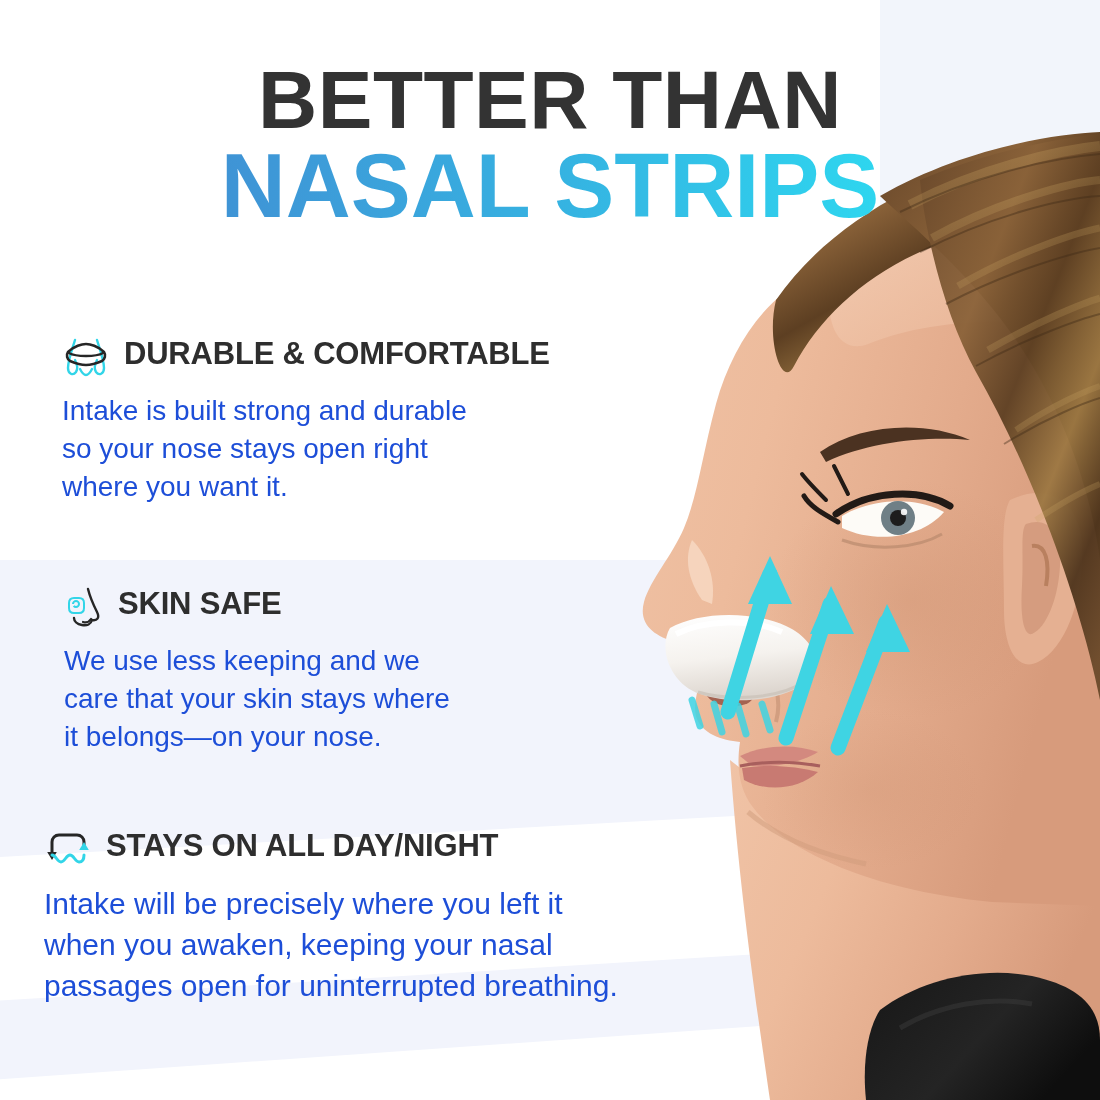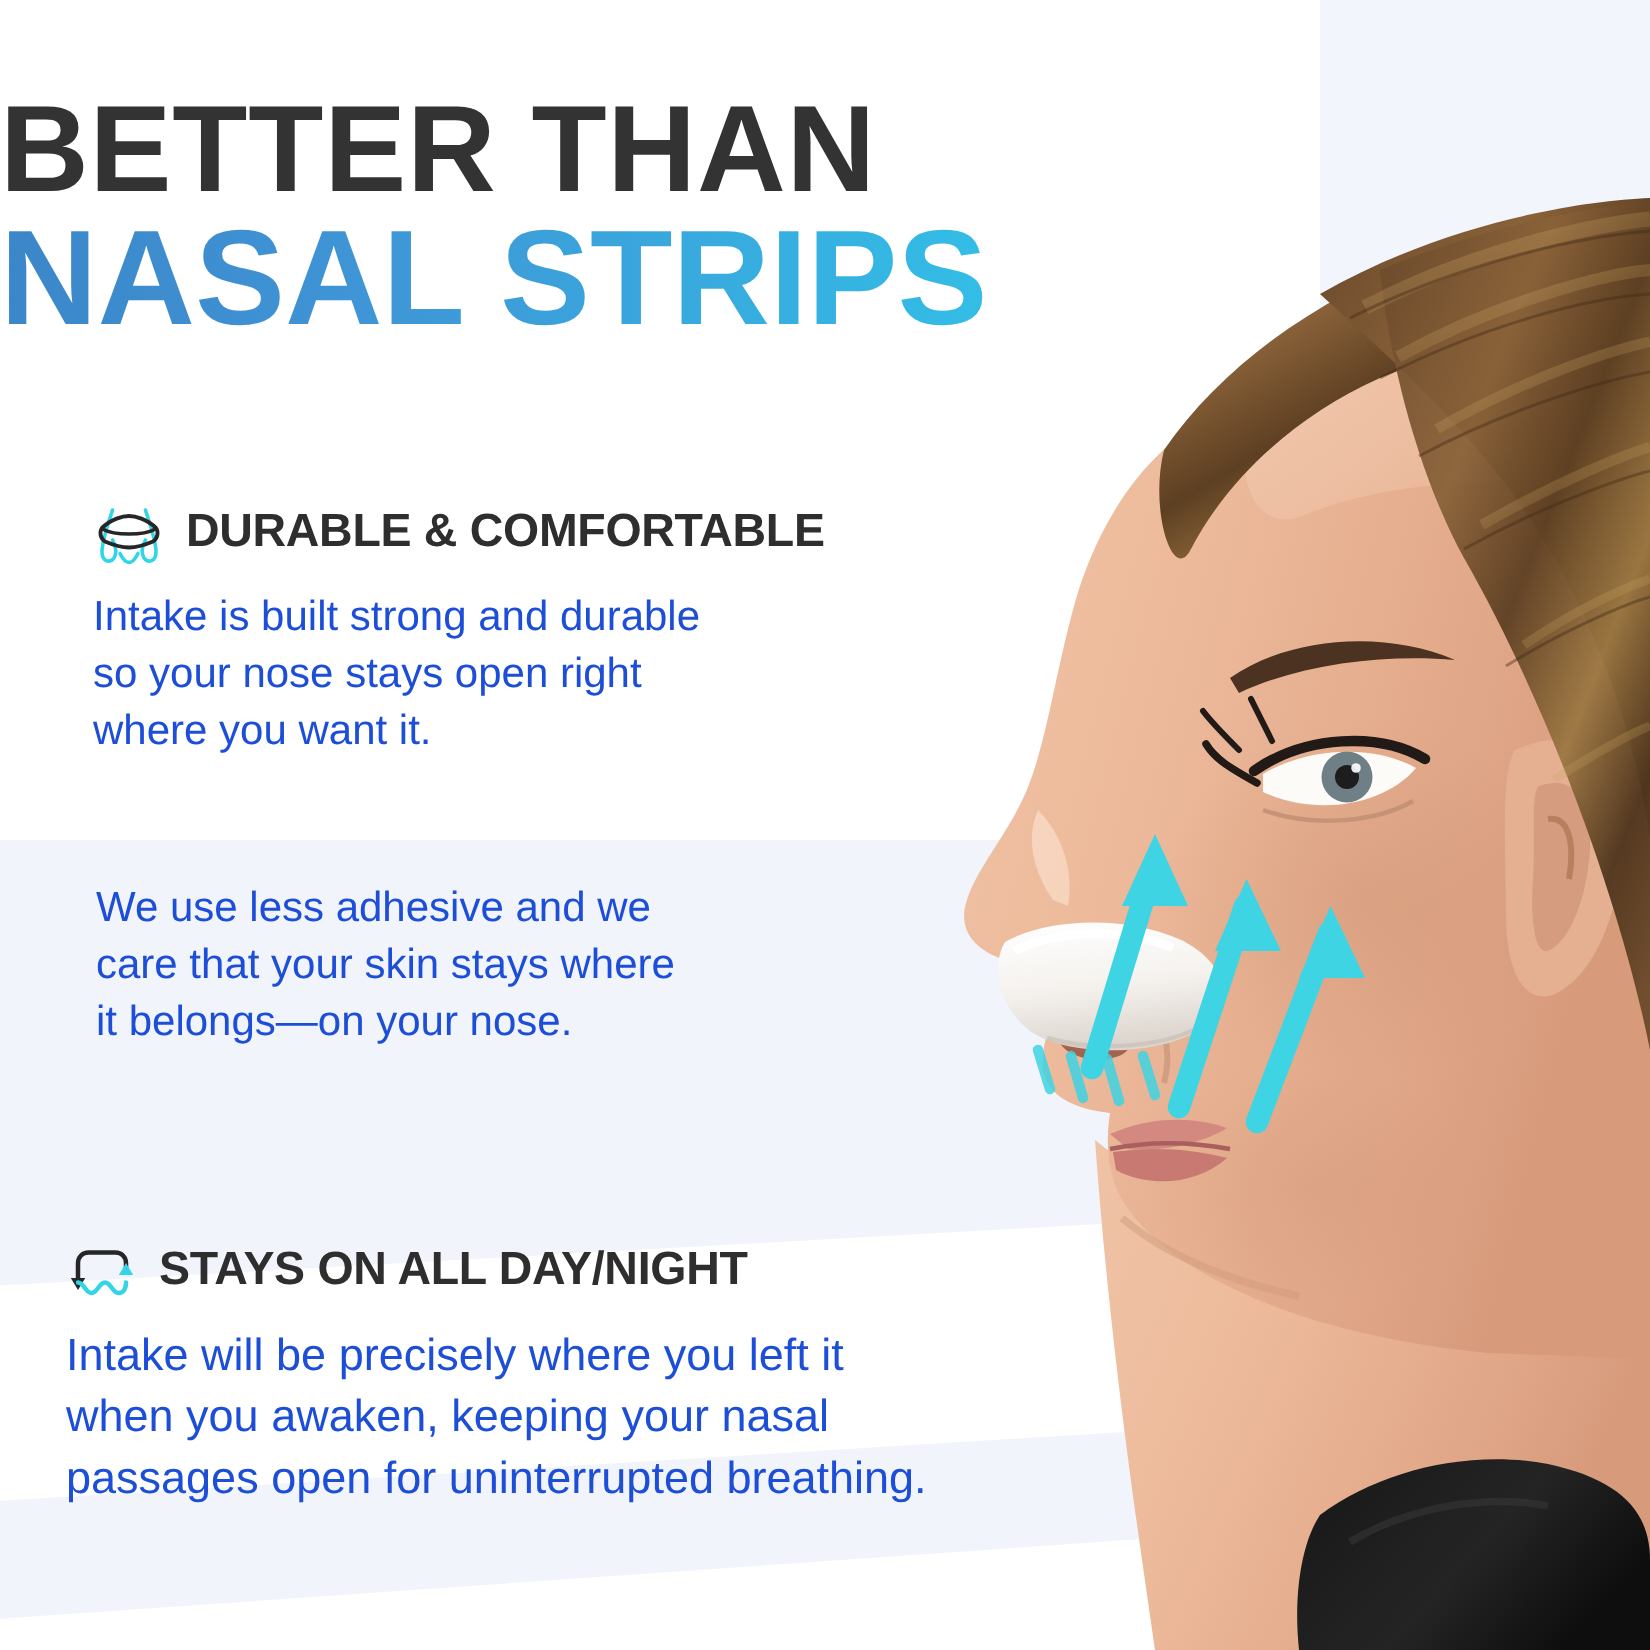--- a/index.html
+++ b/index.html
@@ -86,20 +86,21 @@
     overflow: hidden;
   }
   .photo svg { display: block; width: 520px; height: 1100px; }
 
   
   .headline {
     position: absolute;
     left: 0;
     right: 0;
     top: 62px;
+    text-align: center;
     z-index: 40;
     pointer-events: none;
   }
   .headline .line1 {
     display: block;
     font-size: 82px;
     line-height: 0.92;
     font-weight: 700;
     letter-spacing: 0.5px;
     color: #333333;
@@ -343,21 +344,37 @@
           </svg>
         </span>
         <span class="f-title">DURABLE &amp; COMFORTABLE</span>
       </div>
       <div class="f-body">Intake is built strong and durable
 so your nose stays open right
 where you want it.</div>
     </div>
 
     <div class="feature f2">
-      <div class="f-body">We use less adhesive and we
+      <div class="f-head">
+        <span class="f-icon">
+          <svg viewBox="0 0 40 42" xmlns="http://www.w3.org/2000/svg" aria-hidden="true">
+
+            <path d="M24,3 C26,11 30,20 33,26 C36,32 33,35 28,34
+                     C27,38 23,40 18,39 C13,38 10,35 10,32" fill="none" stroke="#262626" stroke-width="2.4" stroke-linecap="round" stroke-linejoin="round"></path>
+            <path d="M27,33 C25,36 22,37 19,36" fill="none" stroke="#262626" stroke-width="2.2" stroke-linecap="round"></path>
+
+            <g stroke="#32d5e8" stroke-width="2" fill="none" stroke-linejoin="round">
+              <path d="M5,17 C5,14 7,12 10,12 L15,12 C18,12 20,14 20,17 L20,22 C20,25 18,27 15,27 L10,27 C7,27 5,25 5,22 Z"></path>
+              <path d="M9,18 C9,16.4 10.4,15 12,15 C13.6,15 15,16.4 15,18 C15,19.6 13.6,21 12,21 C11,21 10.2,20.5 9.7,19.8"></path>
+            </g>
+          </svg>
+        </span>
+        <span class="f-title">SKIN SAFE</span>
+      </div>
+      <div class="f-body">We use less keeping and we
 care that your skin stays where
 it belongs—on your nose.</div>
     </div>
 
     <div class="feature f3">
       <div class="f-head">
         <span class="f-icon">
           <svg viewBox="0 0 48 42" xmlns="http://www.w3.org/2000/svg" aria-hidden="true">
 
             <path d="M8,26 L8,14 C8,10 11,7 15,7 L33,7 C37,7 40,10 40,14 L40,20" fill="none" stroke="#262626" stroke-width="3" stroke-linecap="round"></path>

